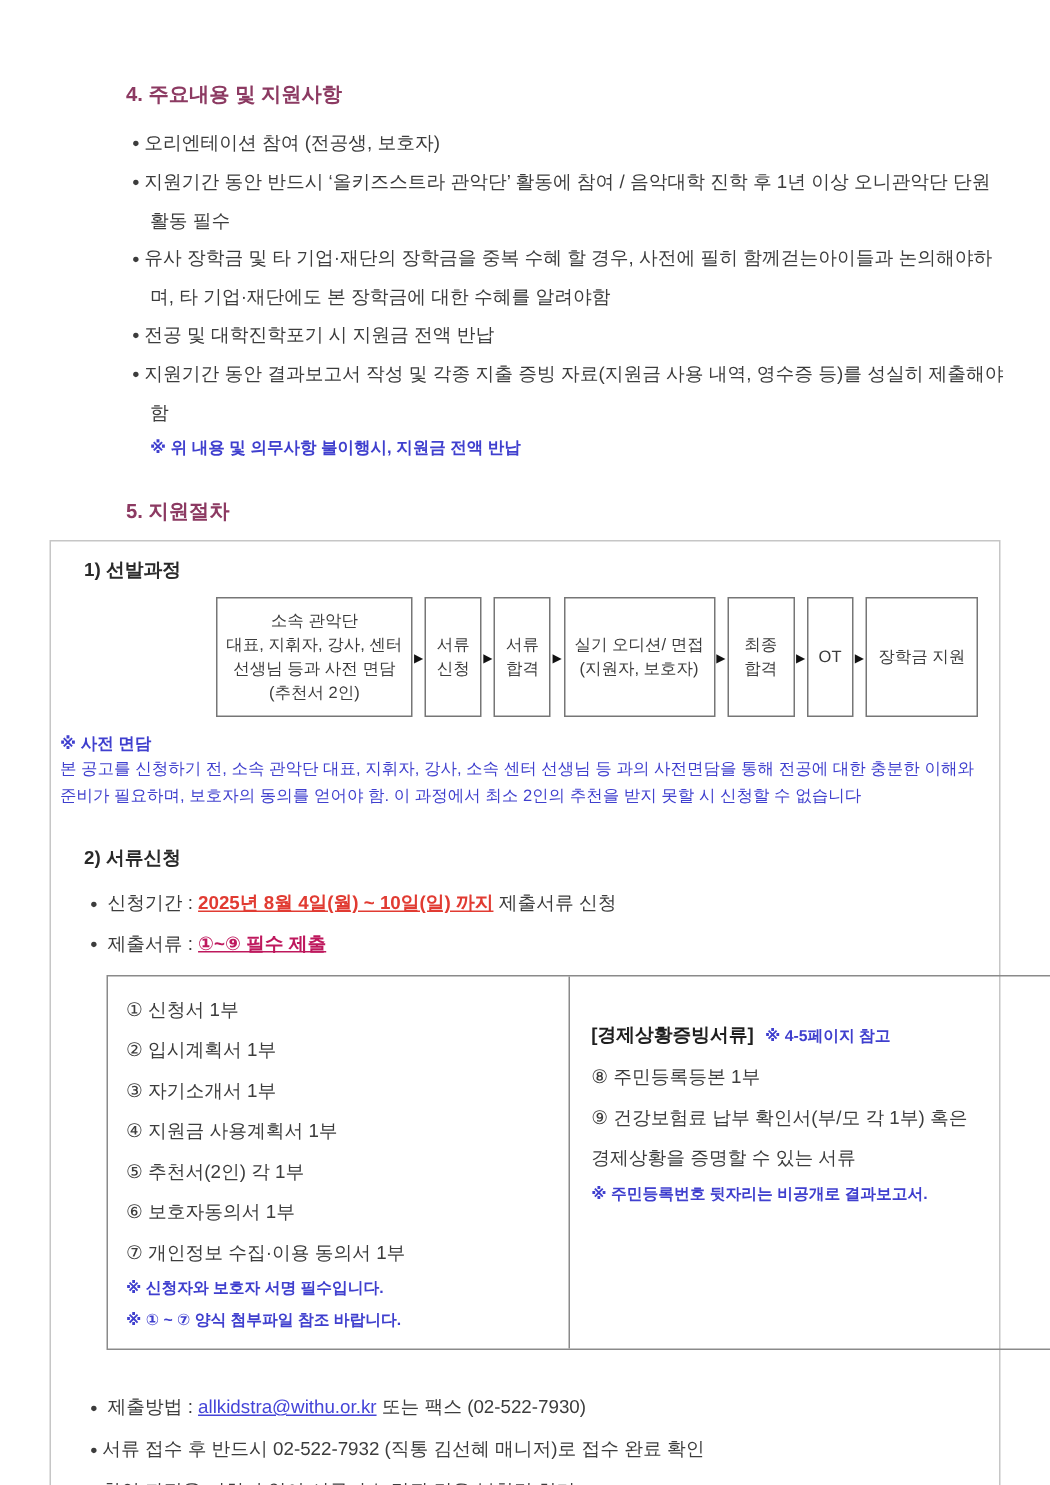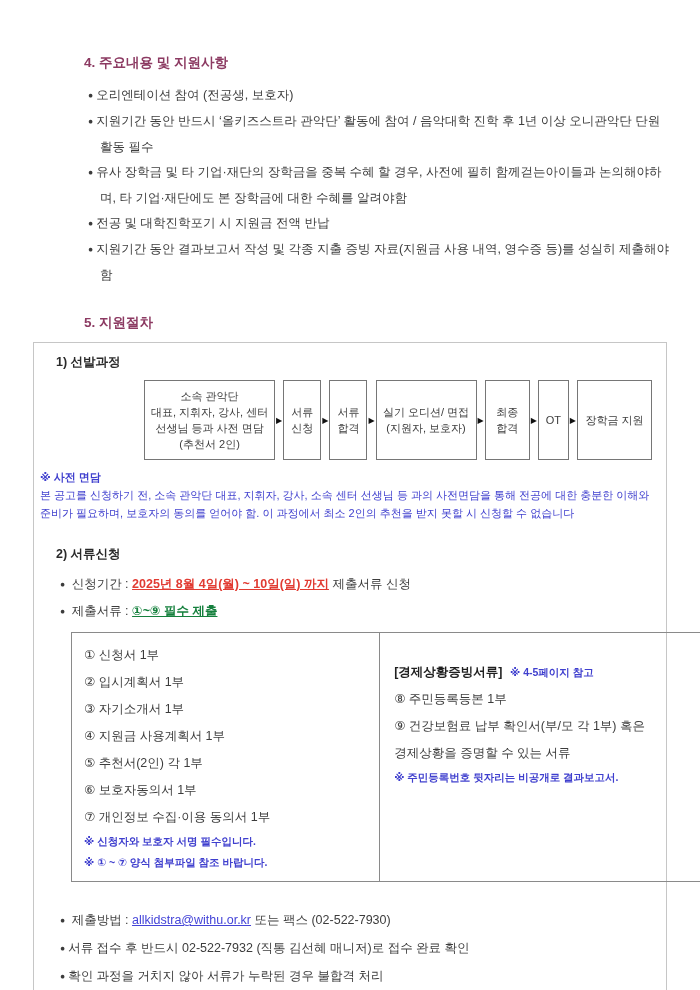--- a/index.html
+++ b/index.html
@@ -34,21 +34,21 @@
   .w4{width:45px;} .w5{width:31px;} .w6{width:75px;}
   .arrow { font-size:8px; color:#111; flex:0 0 auto; padding:0 1px; }
 
   .pre-note-title { color:#3F3FCE; font-weight:bold; font-size:11px; margin-top:2px; }
   .pre-note-body  { color:#3F3FCE; font-size:11px; line-height:18px; width:618px; margin-top:1px; }
 
   .sub2 { margin-top:24px; }
 
   .app-bullets { margin:8px 0 0 20px; font-size:12.5px; line-height:26px; }
   .red-underline { color:#E13B32; font-weight:bold; text-decoration:underline;margin-top:17px; }
-  .bold-underline { font-weight:bold; text-decoration:underline; color:#15803d;text-align:right; }
+  .bold-underline { font-weight:bold; text-decoration:underline; color:#be185d;text-align:right; }
 
   .doc-table { display:flex; margin:7px 0 0 31px; width:672px; border:1px solid #8a8a8a; box-sizing:border-box; }
   .cell-left  { width:46%; border-right:1px solid #8a8a8a; padding:9px 6px 8px 12px; box-sizing:border-box; }
   .cell-right { width:54%; padding:26px 6px 8px 14px; box-sizing:border-box; }
   .doc-item { font-size:12.5px; line-height:27px; }
   .cell-note { color:#3F3FCE; font-weight:bold; font-size:10.5px; line-height:21px; }
   .right-title-row { font-size:12.5px; line-height:27px; }
   .right-title { font-weight:bold; color:#1f1f1f; }
   .right-title-note { color:#3F3FCE; font-weight:bold; font-size:10.5px; margin-left:4px; }
 
@@ -64,20 +64,21 @@
     <div class="sec-title">4.  주요내용 및 지원사항</div>
 
     <div class="bullets4">
       <div class="bullet">오리엔테이션 참여 (전공생, 보호자)</div>
       <div class="bullet">지원기간 동안 반드시 ‘올키즈스트라 관악단’ 활동에 참여 / 음악대학 진학 후 1년 이상 오니관악단 단원 활동 필수</div>
       <div class="bullet">유사 장학금 및 타 기업·재단의 장학금을 중복 수혜 할 경우, 사전에 필히 함께걷는아이들과 논의해야하며, 타 기업·재단에도 본 장학금에 대한 수혜를 알려야함</div>
       <div class="bullet">전공 및 대학진학포기 시 지원금 전액 반납</div>
       <div class="bullet">지원기간 동안 결과보고서 작성 및 각종 지출 증빙 자료(지원금 사용 내역, 영수증 등)를 성실히 제출해야 함</div>
     </div>
 
+    <div class="note-blue">※ 위 내용 및 의무사항 불이행시, 지원금 전액 반납</div>
 
     <div class="sec-title sec5-title">5.  지원절차</div>
 
     <div class="proc-box">
 
       <div class="sub-heading">1)  선발과정</div>
 
       <div class="flow">
         <div class="fbox w0">
           <span>소속 관악단</span>

